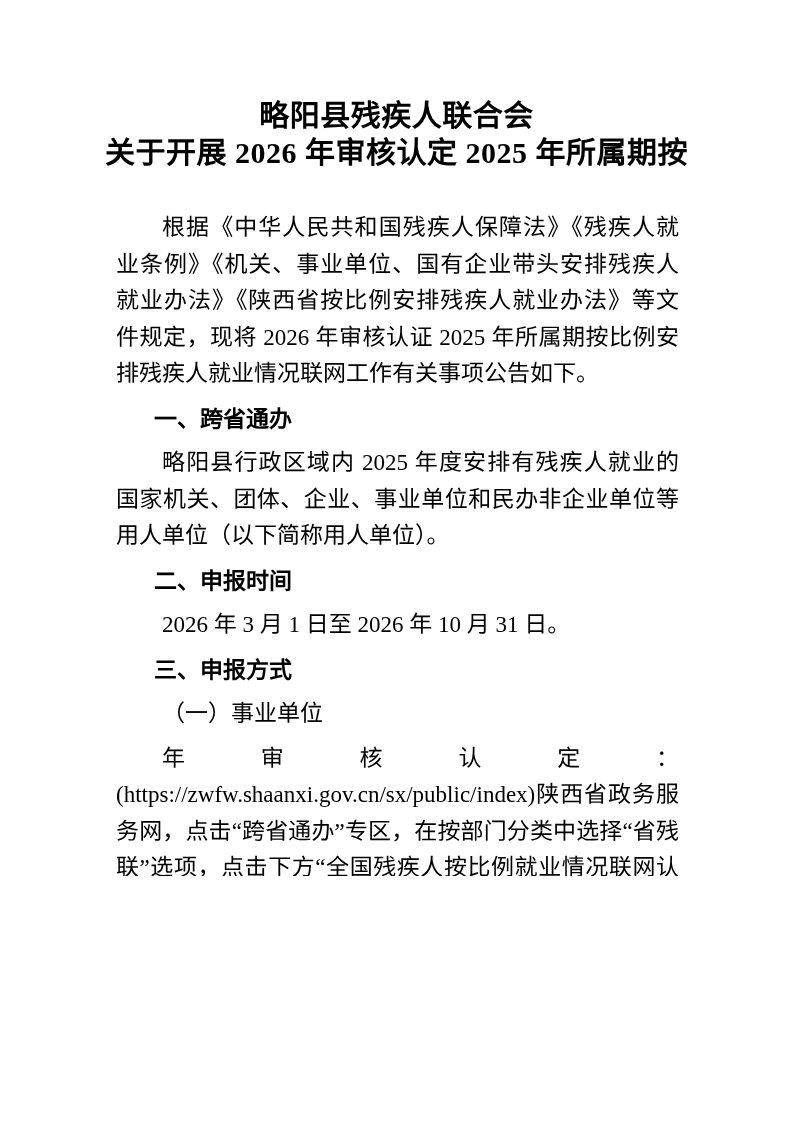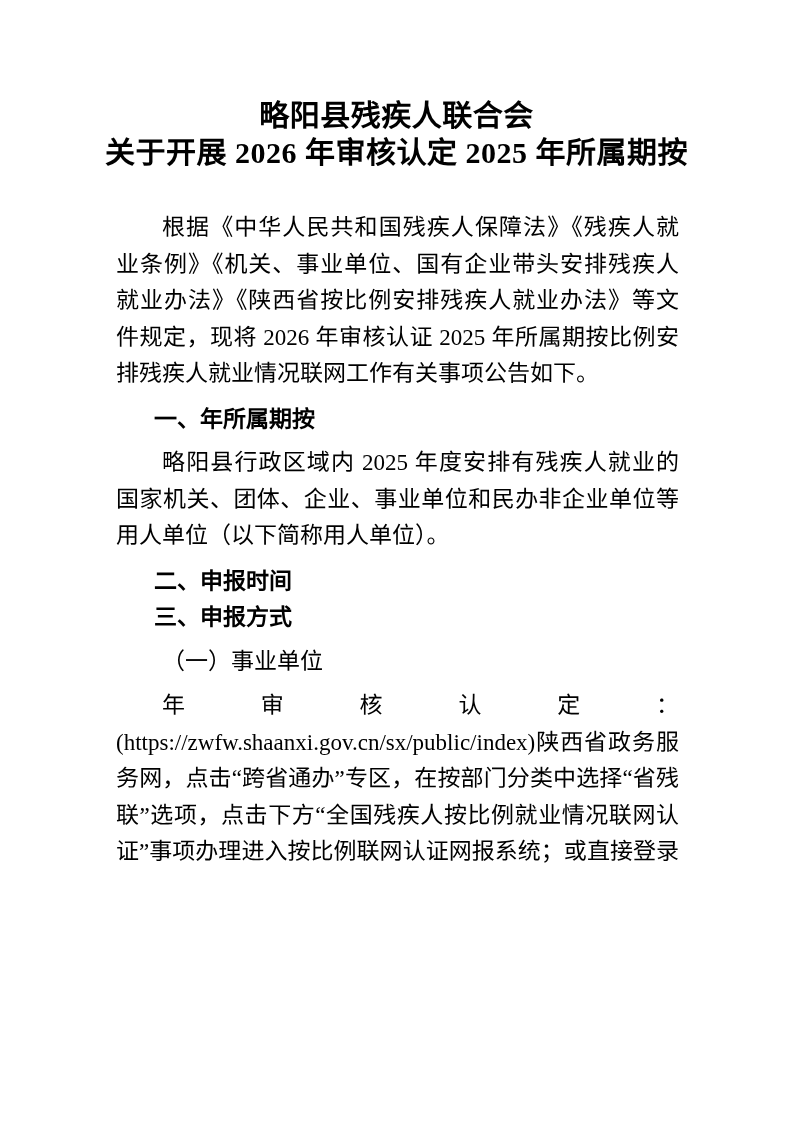--- a/index.html
+++ b/index.html
@@ -57,24 +57,25 @@
 
   <header class="doc-title">
     <div class="title-line">略阳县残疾人联合会</div>
     <div class="title-line">关于开展 2026 年审核认定 2025 年所属期按</div>
   </header>
 
   <main class="doc-body">
 
     <p class="para">根据《中华人民共和国残疾人保障法》《残疾人就业条例》《机关、事业单位、国有企业带头安排残疾人就业办法》《陕西省按比例安排残疾人就业办法》等文件规定，现将 2026 年审核认证 2025 年所属期按比例安排残疾人就业情况联网工作有关事项公告如下。</p>
 
-    <h2 class="sec-heading">一、年所属期按</h2>
+    <h2 class="sec-heading">一、跨省通办</h2>
     <p class="para">略阳县行政区域内 2025 年度安排有残疾人就业的国家机关、团体、企业、事业单位和民办非企业单位等用人单位（以下简称用人单位）。</p>
 
     <h2 class="sec-heading">二、申报时间</h2>
+    <p class="para">2026 年 3 月 1 日至 2026 年 10 月 31 日。</p>
 
     <h2 class="sec-heading">三、申报方式</h2>
 
     <p class="para sub-heading">（一）事业单位</p>
     <p class="para">年审核认定：(https://zwfw.shaanxi.gov.cn/sx/public/index)陕西省政务服务网，点击“跨省通办”专区，在按部门分类中选择“省残联”选项，点击下方“全国残疾人按比例就业情况联网认证”事项办理进入按比例联网认证网报系统；或直接登录网址：http://61.185.238.218:</p>
 
   </main>
 
 </div>
 

